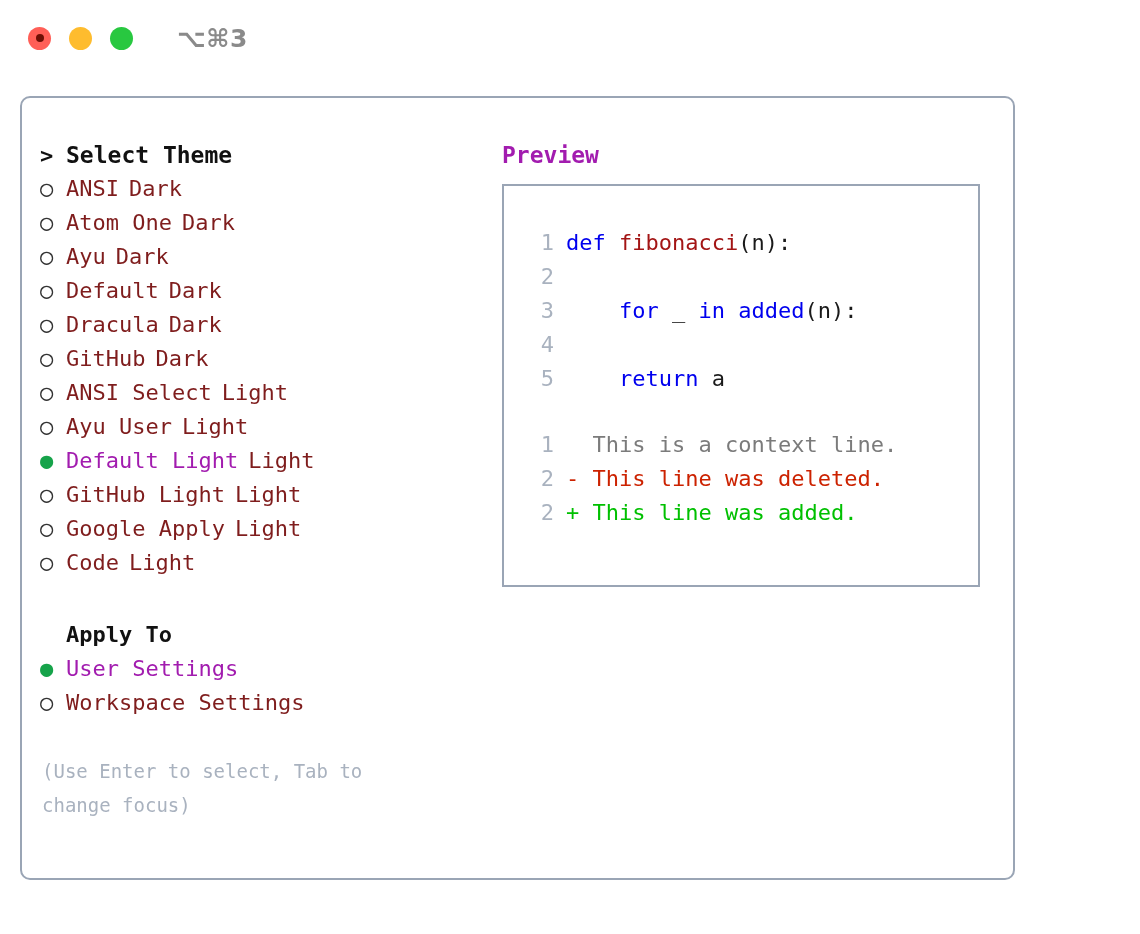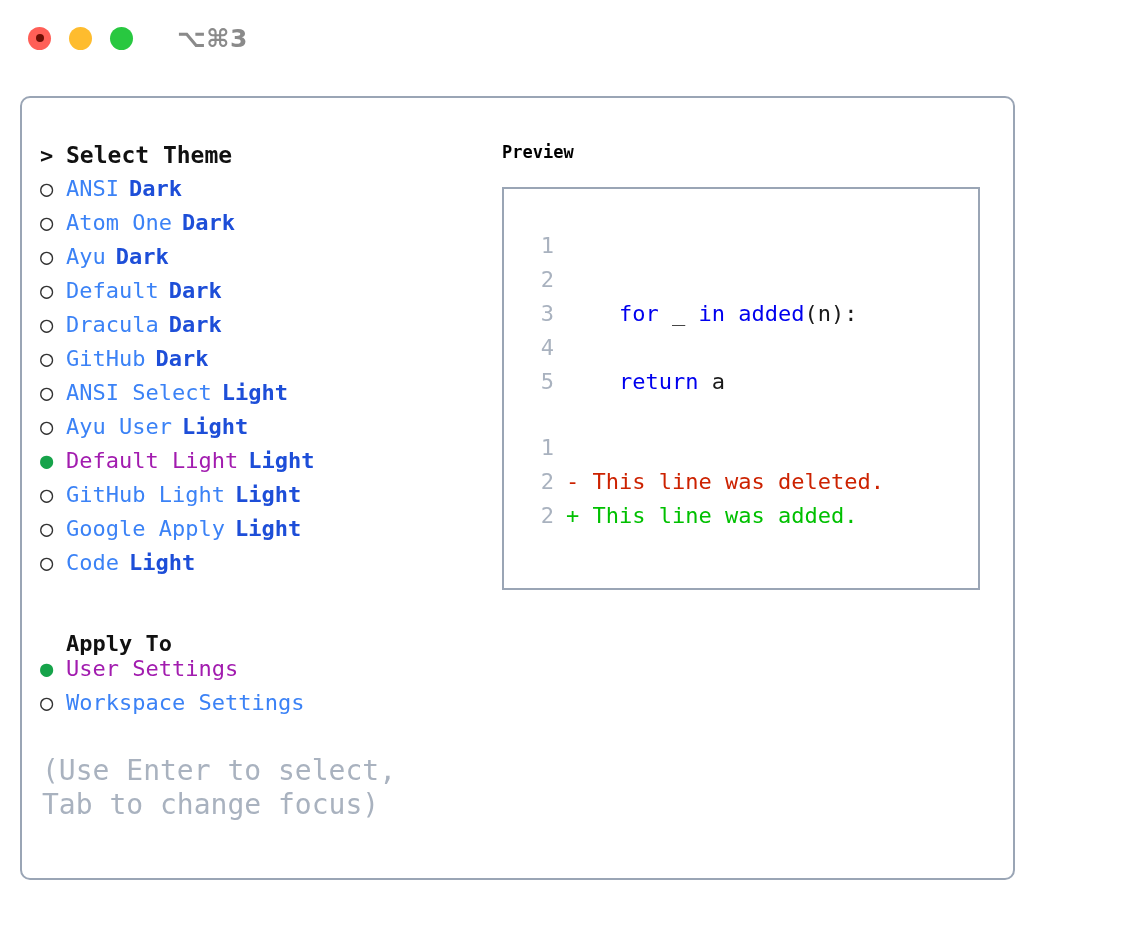--- a/index.html
+++ b/index.html
@@ -102,56 +102,56 @@
   }
   .marker.sel { color: #16a34a; }
 
   .list-header {
     font-weight: bold;
     color: #111111;
     font-size: 23px;
   }
   .list-header .marker { color: #111111; font-weight: bold; }
 
-  .opt-label { color: #3b82f6; }
+  .opt-label { color: #7f1d1d; }
   .opt-row.selected .opt-label { color: #a21caf; }
-  .opt-kind  { color: #1d4ed8; margin-left: 10px; font-weight: bold; }
+  .opt-kind  { color: #7f1d1d; margin-left: 10px; }
 
   .section-head {
     display: flex;
-    align-items: flex-end;
+    align-items: flex-start;
     height: 34px;
     font-size: 22px;
     color: #111111;
     font-weight: bold;
   }
   .section-head .marker { visibility: hidden; }
 
   .spacer-lg { height: 38px; }
   .spacer-md { height: 30px; }
 
   #hint-text {
-    font-size: 28px;
+    font-size: 19px;
     color: #a9b2bf;
     line-height: 34px;
     max-width: 400px;
     padding-left: 2px;
   }
 
   
   #preview-column {
     flex: 1;
     padding-left: 14px;
   }
 
   #preview-title {
-    font-size: 17px;
+    font-size: 23px;
     font-weight: bold;
-    color: #000000;
-    margin-bottom: 25px;
+    color: #a21caf;
+    margin-bottom: 16px;
   }
 
   #preview-box {
     width: 478px;
     height: 403px;
     border: 2px solid #9aa5b5;
     background: #ffffff;
     padding: 44px 0 0 18px;
   }
 
@@ -292,29 +292,29 @@
 
         <div class="spacer-md"></div>
 
         <div id="hint-text">(Use Enter to select, Tab to change focus)</div>
       </div>
 
       <div id="preview-column">
         <div id="preview-title">Preview</div>
         <div id="preview-box">
           <div id="code-block">
-              <div class="code-line"><span class="lineno">1</span></div>
+              <div class="code-line"><span class="lineno">1</span><span class="code-txt"><span class="tok-kw">def </span><span class="tok-fn">fibonacci</span><span class="tok-pl">(n):</span></span></div>
               <div class="code-line"><span class="lineno">2</span></div>
               <div class="code-line"><span class="lineno">3</span><span class="code-txt"><span class="tok-pl">    </span><span class="tok-kw">for</span><span class="tok-pl"> _ </span><span class="tok-kw">in</span><span class="tok-pl"> </span><span class="tok-kw">added</span><span class="tok-pl">(n):</span></span></div>
               <div class="code-line"><span class="lineno">4</span></div>
               <div class="code-line"><span class="lineno">5</span><span class="code-txt"><span class="tok-pl">    </span><span class="tok-kw">return</span><span class="tok-pl"> a</span></span></div>
             </div>
           <div class="diff-gap"></div>
           <div id="diff-block">
-              <div class="code-line"><span class="lineno">1</span><span class="code-txt diff-ctx"> </span></div>
+              <div class="code-line"><span class="lineno">1</span><span class="code-txt diff-ctx"> </span><span class="code-txt diff-ctx"> This is a context line.</span></div>
               <div class="code-line"><span class="lineno">2</span><span class="code-txt diff-del">-</span><span class="code-txt diff-del"> This line was deleted.</span></div>
               <div class="code-line"><span class="lineno">2</span><span class="code-txt diff-add">+</span><span class="code-txt diff-add"> This line was added.</span></div>
             </div>
         </div>
       </div>
 
     </div>
   </div>
 </div>
 

